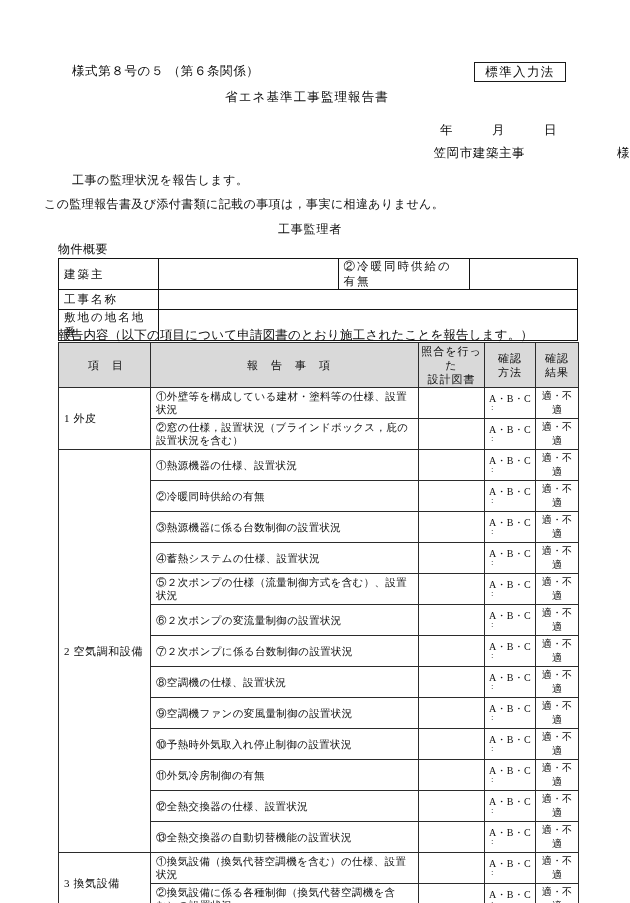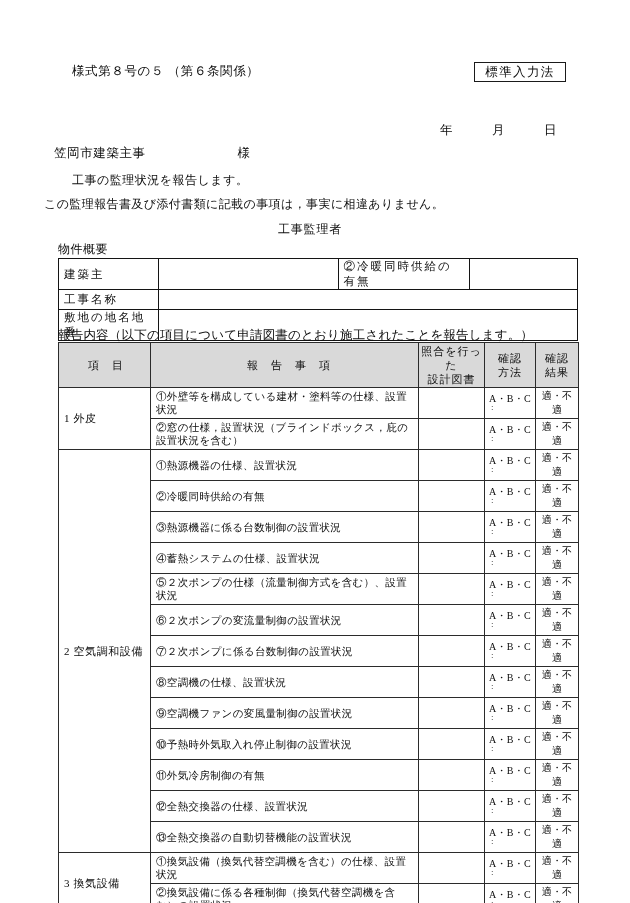--- a/index.html
+++ b/index.html
@@ -62,20 +62,21 @@
     padding-left: 440px;
     letter-spacing: 0.5px;
     white-space: pre;
   }
   .addressee {
     top: 145px;
     padding-left: 54px;
     font-size: 12.5px;
     letter-spacing: 0.6px;
     white-space: pre;
+    text-align: right;
   }
   .para1 {
     top: 172px;
     padding-left: 72px;
     font-size: 12px;
     letter-spacing: 0.5px;
   }
   .para2 {
     top: 196px;
     padding-left: 44px;
@@ -207,20 +208,21 @@
 </style>
 </head>
 <body>
 
 <div id="page">
 
   <div class="hdr-row form-no">様式第８号の５ （第６条関係）</div>
 
   <div class="method-box">標準入力法</div>
 
+  <div class="hdr-row doc-title">省エネ基準工事監理報告書</div>
 
   <div class="hdr-row date-line">年　　　月　　　日</div>
 
   <div class="hdr-row addressee">笠岡市建築主事　　　　　　　様</div>
 
   <div class="hdr-row para1">工事の監理状況を報告します。</div>
 
   <div class="hdr-row para2">この監理報告書及び添付書類に記載の事項は，事実に相違ありません。</div>
 
   <div class="hdr-row supervisor">工事監理者</div>

